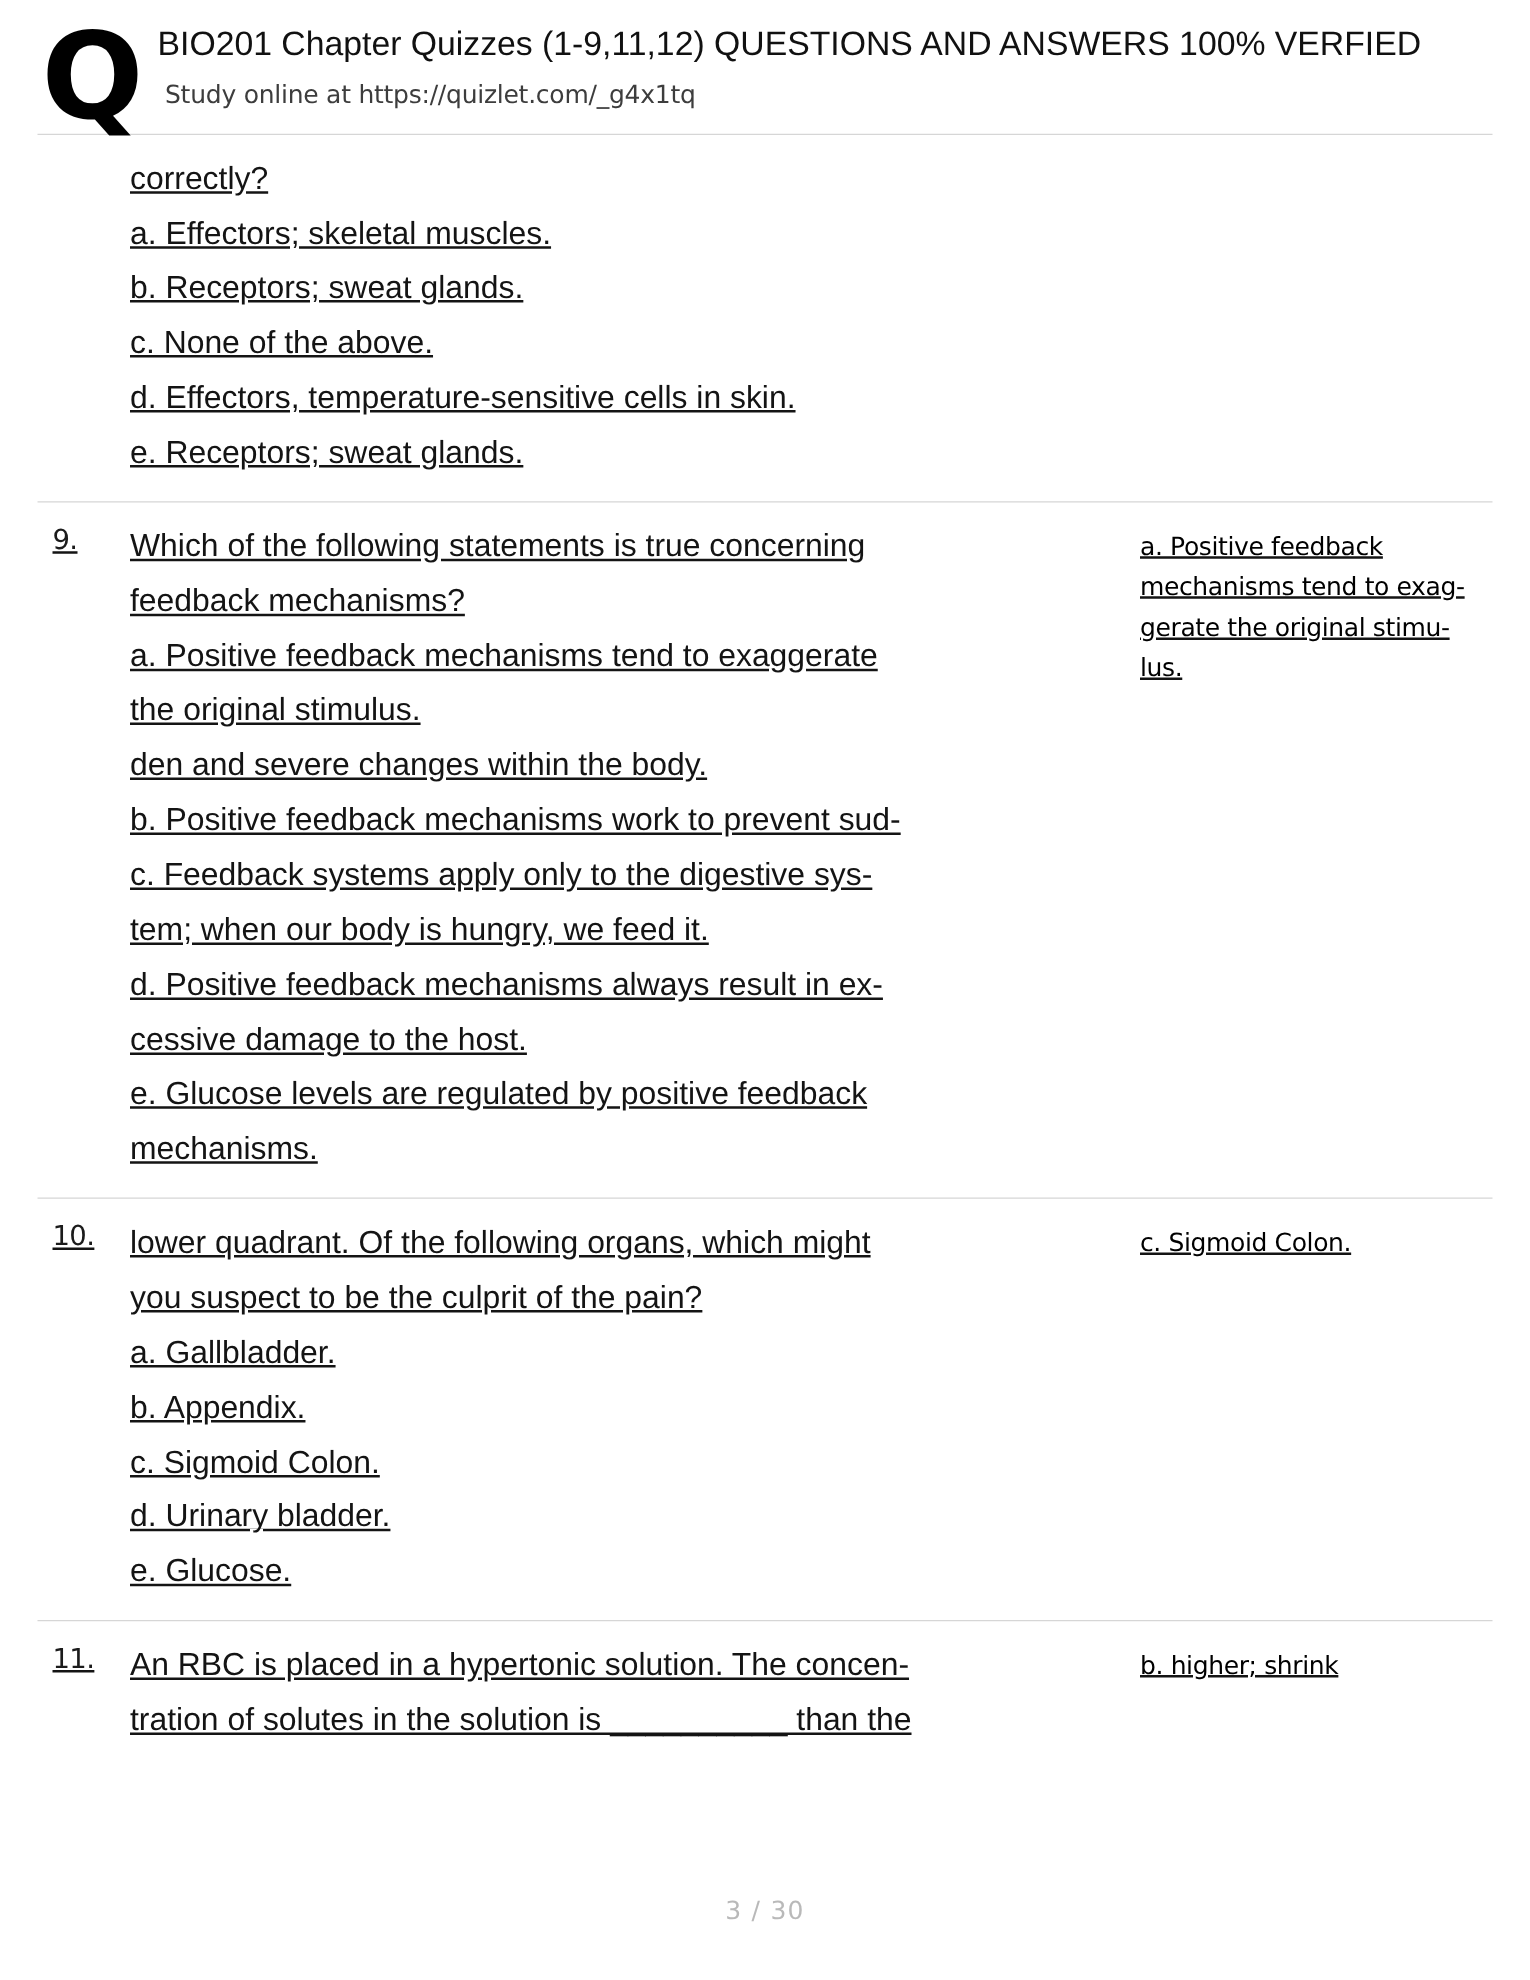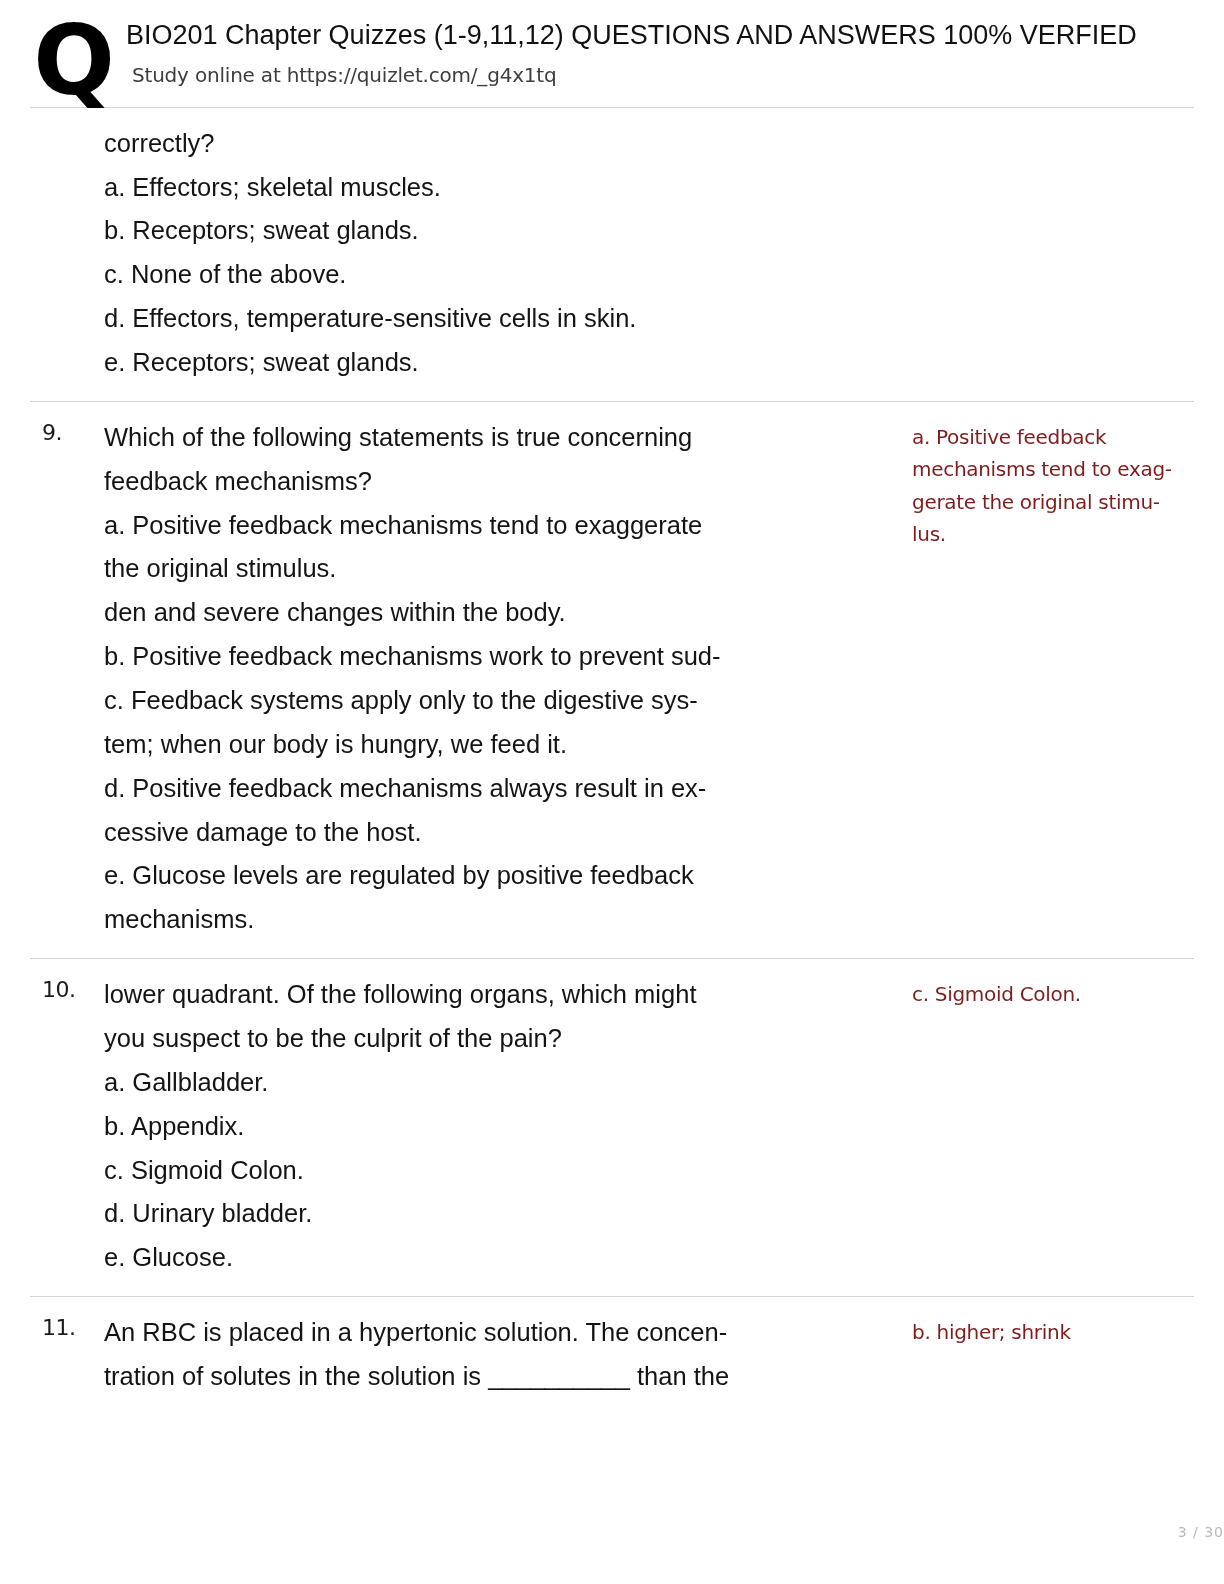--- a/index.html
+++ b/index.html
@@ -71,20 +71,21 @@
     height: 1px;
     background: #d6d6d6;
     width: 100%;
   }
 
   
   .qa-row {
     display: flex;
     align-items: flex-start;
     padding: 14px 0 16px 0;
+    text-decoration: underline;
   }
   .qnum {
     flex: 0 0 74px;
     font-family: "DejaVu Sans", sans-serif;
     font-size: 22px;
     color: #1b1b1b;
     padding-top: 4px;
     padding-left: 12px;
     box-sizing: border-box;
     letter-spacing: -0.5px;
@@ -99,40 +100,40 @@
   .qbody .line {
     white-space: nowrap;
   }
   .answer {
     flex: 0 0 280px;
     padding-left: 8px;
     padding-top: 5px;
     font-family: "DejaVu Sans", sans-serif;
     font-size: 20px;
     line-height: 1.62;
-    color: #7f1d1d;
+    color: #000000;
     letter-spacing: -0.3px;
   }
   .answer .line {
     white-space: nowrap;
   }
 
   
   .cont-body {
     padding-left: 74px;
   }
 
   .footer {
     position: absolute;
     bottom: 44px;
     left: 0;
     width: 1224px;
-    text-align: right;
-    font-family: "DejaVu Sans", sans-serif;
-    font-size: 14px;
+    text-align: center;
+    font-family: "DejaVu Sans", sans-serif;
+    font-size: 20px;
     color: #b9b9b9;
     letter-spacing: 1px;
   }
 </style>
 </head>
 <body>
 
 <div class="page">
 
   <div class="header">

